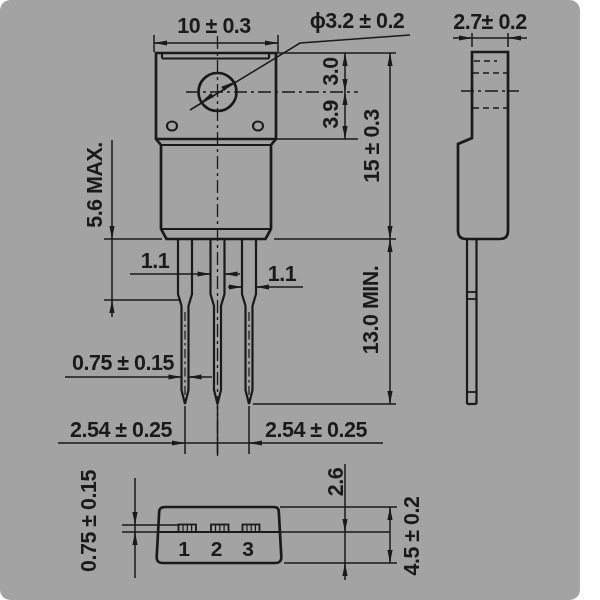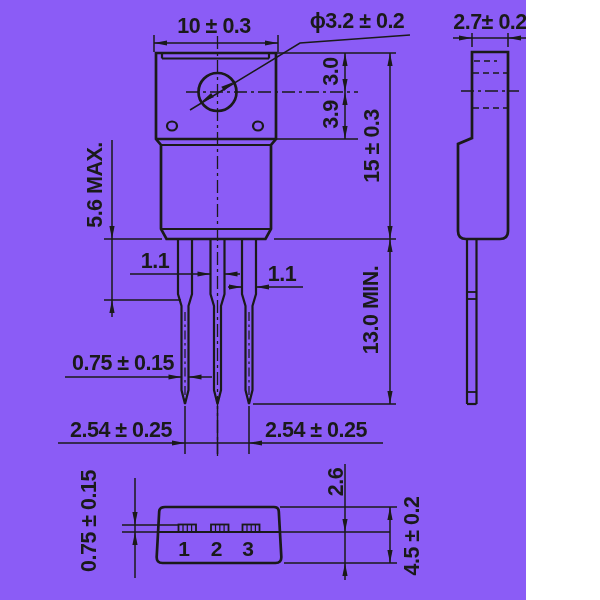--- a/index.html
+++ b/index.html
@@ -1,16 +1,16 @@
 <!DOCTYPE html>
 <html><head>
 <meta charset="utf-8">
 <style>
   html,body{margin:0;padding:0;background:#ffffff;}
-  .stage{width:526px;height:600px;background:#8b5cf6;position:relative;overflow:hidden;}
+  .stage{width:580px;height:600px;background:#a3a3a3;position:relative;overflow:hidden;border-radius:10px;}
   svg{display:block;}
   .ol{stroke:#1a1a1a;stroke-width:2.7;fill:none;stroke-linejoin:miter;stroke-linecap:butt;}
   .md{stroke:#1a1a1a;stroke-width:2.2;fill:none;}
   .th{stroke:#1a1a1a;stroke-width:1.5;fill:none;}
   .t2{stroke:#1a1a1a;stroke-width:1.8;fill:none;}
   .cl{stroke:#1a1a1a;stroke-width:1.3;fill:none;stroke-dasharray:13 4 3 4;}
   .cl2{stroke:#1a1a1a;stroke-width:1.2;fill:none;stroke-dasharray:9 3.5 2.5 3.5;}
   .hd{stroke:#1a1a1a;stroke-width:1.7;fill:none;stroke-dasharray:6 4;}
   .ar{fill:#1a1a1a;stroke:none;}
   .hatch{stroke:#1a1a1a;stroke-width:1.2;}

